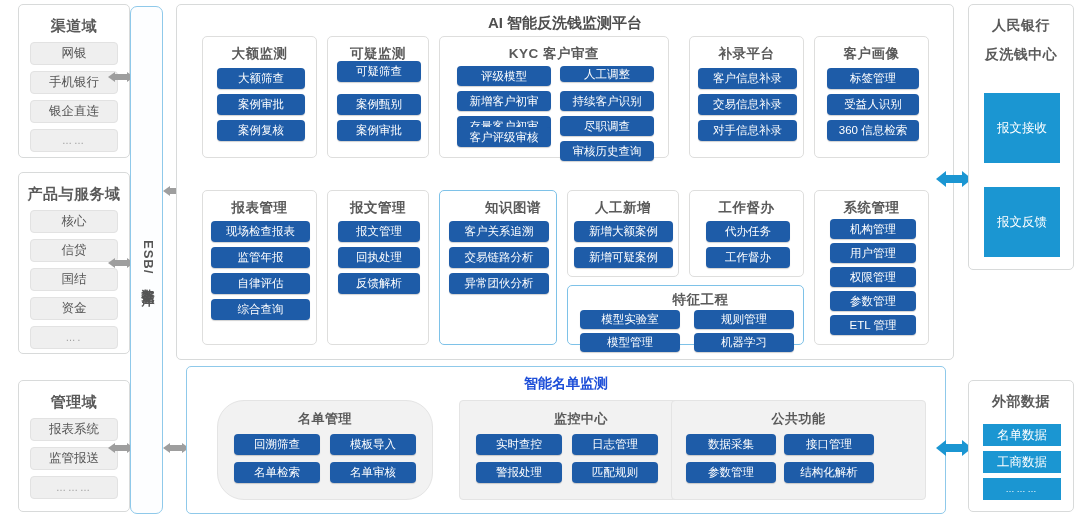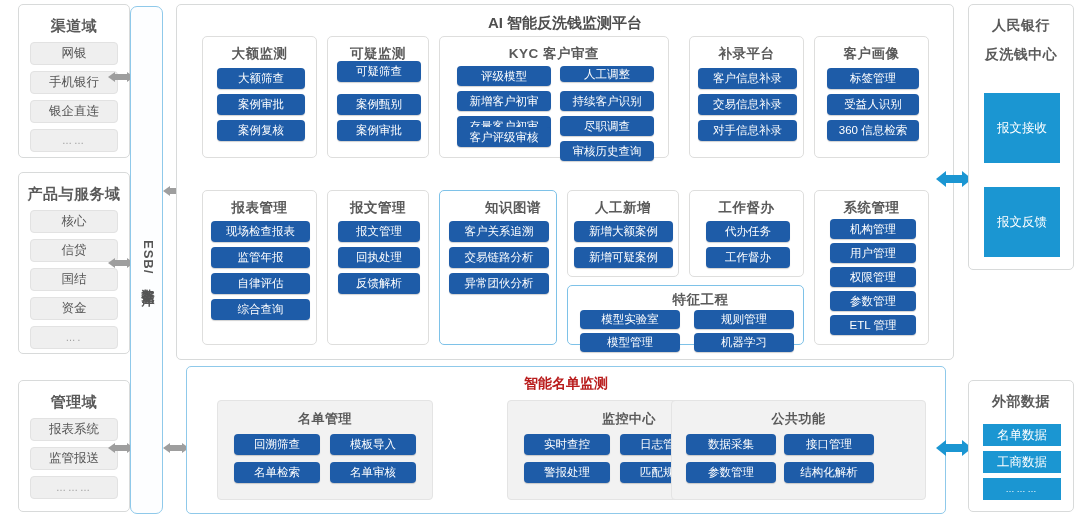--- a/index.html
+++ b/index.html
@@ -89,21 +89,21 @@
     box-sizing:border-box;
   }
 
   
   #smartlist{
     left:186px;top:366px;width:760px;height:148px;
     border:1px solid #8fc9ea;border-radius:5px;background:#fff;
   }
   #smartlist-title{
     position:absolute;left:0;top:8px;width:100%;text-align:center;
-    font-size:14px;font-weight:bold;color:#b91c1c;
+    font-size:14px;font-weight:bold;color:#1d4ed8;
   }
   .sl-group{
     position:absolute;top:33px;height:100px;
     background:#f2f2f2;border:1px solid #e4e4e4;border-radius:4px;box-sizing:border-box;
   }
   .sl-group .panel-title{font-size:13px;margin-top:9px;}
 
   
   .rp{left:968px;width:106px;}
   .rp .panel-title{font-size:14px;line-height:17px;margin-top:12px;}
@@ -280,29 +280,29 @@
       <div class="btn" style="left:15px;top:52px;width:86px;height:20px;">用户管理</div>
       <div class="btn" style="left:15px;top:76px;width:86px;height:20px;">权限管理</div>
       <div class="btn" style="left:15px;top:100px;width:86px;height:20px;">参数管理</div>
       <div class="btn" style="left:15px;top:124px;width:86px;height:20px;">ETL 管理</div>
     </div>
   </div>
 
   <div id="smartlist" class="panel blue-edge">
     <div id="smartlist-title">智能名单监测</div>
 
-    <div class="sl-group" style="left:30px;width:216px;">
+    <div class="sl-group" style="left:30px;width:216px;border-radius:27px;">
       <div class="panel-title">名单管理</div>
       <div class="btn" style="left:16px;top:33px;width:86px;height:21px;">回溯筛查</div>
       <div class="btn" style="left:112px;top:33px;width:86px;height:21px;">模板导入</div>
       <div class="btn" style="left:16px;top:61px;width:86px;height:21px;">名单检索</div>
       <div class="btn" style="left:112px;top:61px;width:86px;height:21px;">名单审核</div>
     </div>
 
-    <div class="sl-group" style="left:272px;width:244px;margin-left:48px;">
+    <div class="sl-group" style="left:272px;width:244px;">
       <div class="panel-title">监控中心</div>
       <div class="btn" style="left:16px;top:33px;width:86px;height:21px;">实时查控</div>
       <div class="btn" style="left:112px;top:33px;width:86px;height:21px;">日志管理</div>
       <div class="btn" style="left:16px;top:61px;width:86px;height:21px;">警报处理</div>
       <div class="btn" style="left:112px;top:61px;width:86px;height:21px;">匹配规则</div>
     </div>
 
     <div class="sl-group" style="left:484px;width:255px;">
       <div class="panel-title">公共功能</div>
       <div class="btn" style="left:14px;top:33px;width:90px;height:21px;">数据采集</div>

